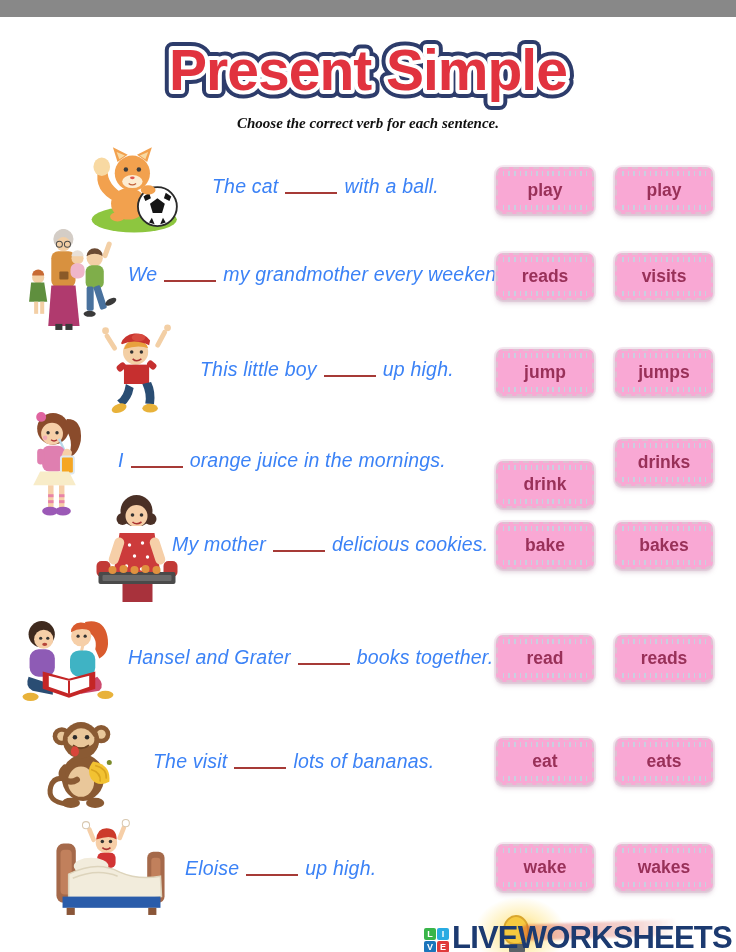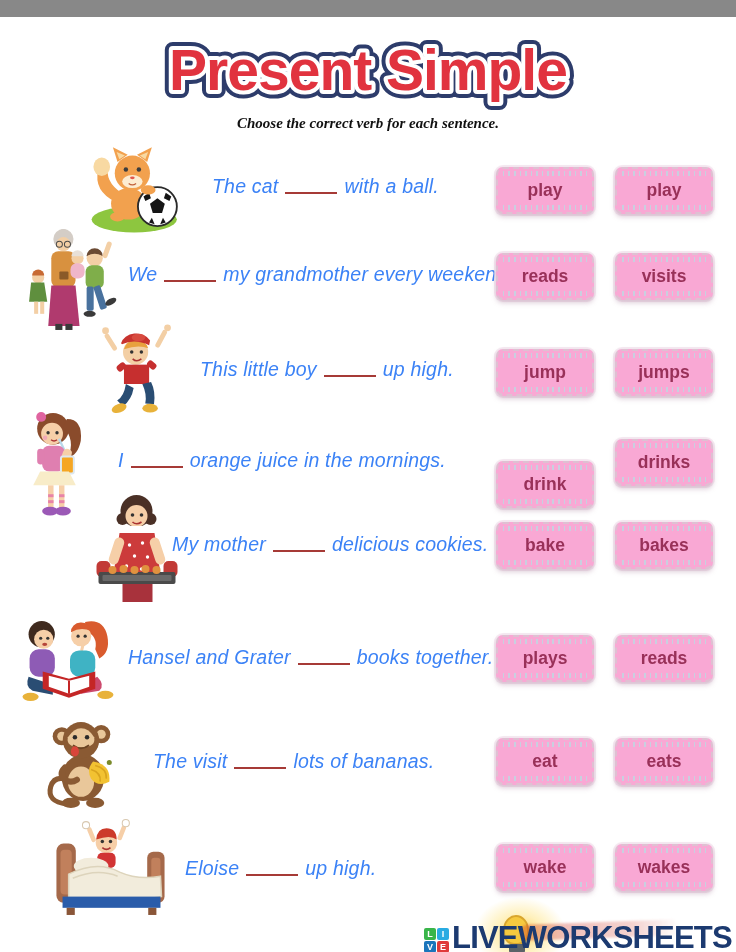--- a/index.html
+++ b/index.html
@@ -298,21 +298,21 @@
         <path d="M82 62 q8 8 2 14 l-18 3 v-9 z" fill="#cc4a6e"></path>
         <ellipse cx="90" cy="80" rx="8" ry="4" fill="#e8b23a"></ellipse>
         <path d="M54 64 l-26 -7 v17 l26 9 l26 -9 v-17 z" fill="#c42626"></path>
         <path d="M54 66 l-20 -5 v11 l20 7 l20 -7 v-11 z" fill="#ffffff"></path>
         <line x1="54" y1="66" x2="54" y2="79" stroke="#c42626" stroke-width="2"></line>
       </svg>
     </div>
     <div class="sentence" style="left:128px;top:629px">
       <span>Hansel and Grater</span><span class="blank"></span><span>books together.</span>
     </div>
-    <div class="stamp col-a" style="top:618px">plays</div>
+    <div class="stamp col-a" style="top:618px">read</div>
     <div class="stamp col-b" style="top:618px">reads</div>
   </div>
 
   <div>
     <div class="illu" style="left:36px;top:698px;width:92px;height:96px">
       <svg viewBox="0 0 90 95">
         <path d="M30 88 q-20 -2 -16 -17 q3 -10 13 -8" fill="none" stroke="#8a5a33" stroke-width="5" stroke-linecap="round"></path>
         <ellipse cx="46" cy="62" rx="21" ry="23" fill="#8a5a33"></ellipse>
         <ellipse cx="44" cy="66" rx="13" ry="15" fill="#e9c79a"></ellipse>
         <circle cx="25" cy="21" r="9" fill="#8a5a33"></circle>

